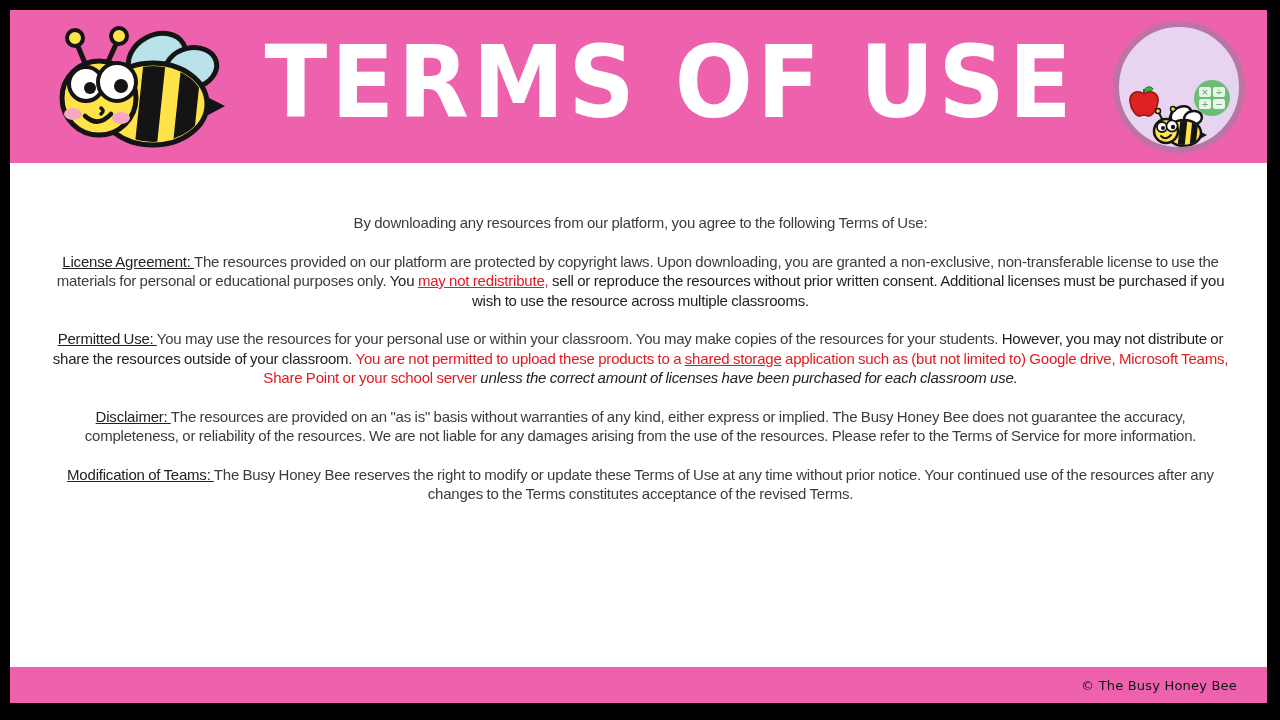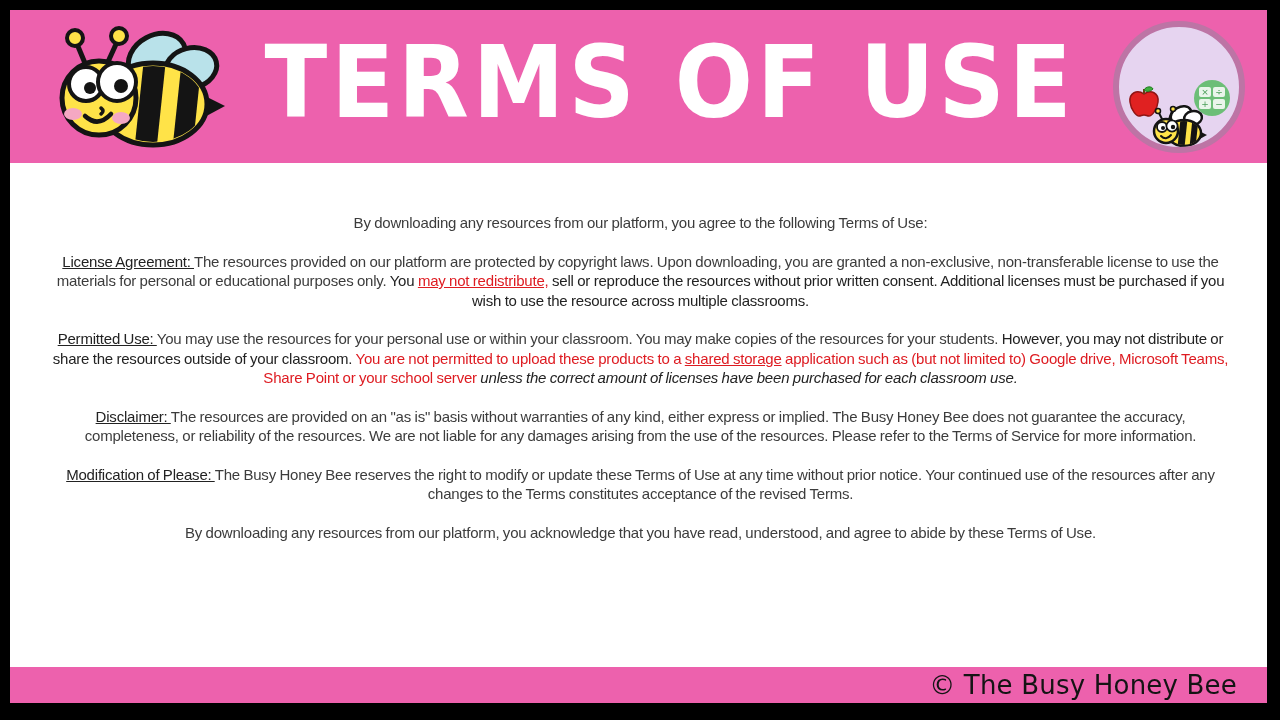--- a/index.html
+++ b/index.html
@@ -71,21 +71,21 @@
 
   
   .footer {
     flex:0 0 36px; height:36px;
     background:var(--pink,#ed61ad);
     display:flex; align-items:center; justify-content:flex-end;
     padding-right:30px;
   }
   .copyright {
     font-family:"DejaVu Sans", sans-serif;
-    font-size:26px; color:#141414; letter-spacing:0.2px;
+    font-size:13px; color:#141414; letter-spacing:0.2px;
   }
 </style>
 </head>
 <body>
 
 <div class="page" style="--frame: #000000; --pink: #ed61ad; --red: #de1b21; --text: #3c3c3c; --title: #ffffff; --logo-bg: #e6d4f0; --logo-ring: #bd74a5;">
 
   <div class="header">
 
     <div class="bee-wrap">
@@ -172,22 +172,21 @@
       </svg>
     </div>
   </div>
 
   <div class="main">
     <div>
         <p class="para"><span>By downloading any resources from our platform, you agree to the following Terms of Use:</span></p>
         <p class="para"><span class="b u">License Agreement: </span><span>The resources provided on our platform are protected by copyright laws. Upon downloading, you are granted a non-exclusive, non-transferable license to use the materials for personal or educational purposes only. </span><span class="b">You </span><span class="b u r">may not redistribute,</span><span class="b"> sell or reproduce the resources without prior written consent. Additional licenses must be purchased if you wish to use the resource across multiple classrooms.</span></p>
         <p class="para"><span class="b u">Permitted Use: </span><span>You may use the resources for your personal use or within your classroom. You may make copies of the resources for your students. </span><span class="b">However, you may not distribute or share the resources outside of your classroom. </span><span class="b r">You are not permitted to upload these products to a </span><span class="b u r">shared storage</span><span class="b r"> application such as (but not limited to) Google drive, Microsoft Teams, Share Point or your school server </span><span class="b i">unless the correct amount of licenses have been purchased for each classroom use.</span></p>
         <p class="para"><span class="b u">Disclaimer: </span><span>The resources are provided on an "as is" basis without warranties of any kind, either express or implied. The Busy Honey Bee does not guarantee the accuracy, completeness, or reliability of the resources. We are not liable for any damages arising from the use of the resources. Please refer to the Terms of Service for more information.</span></p>
-        <p class="para"><span class="b u">Modification of Please: </span><span>The Busy Honey Bee reserves the right to modify or update these Terms of Use at any time without prior notice. Your continued use of the resources after any changes to the Terms constitutes acceptance of the revised Terms.</span></p>
-        <p class="para"><span>By downloading any resources from our platform, you acknowledge that you have read, understood, and agree to abide by these Terms of Use.</span></p>
+        <p class="para"><span class="b u">Modification of Teams: </span><span>The Busy Honey Bee reserves the right to modify or update these Terms of Use at any time without prior notice. Your continued use of the resources after any changes to the Terms constitutes acceptance of the revised Terms.</span></p>
       </div>
   </div>
 
   <div class="footer">
     <div class="copyright">© The Busy Honey Bee</div>
   </div>
 
 </div>
 
 </body></html>

